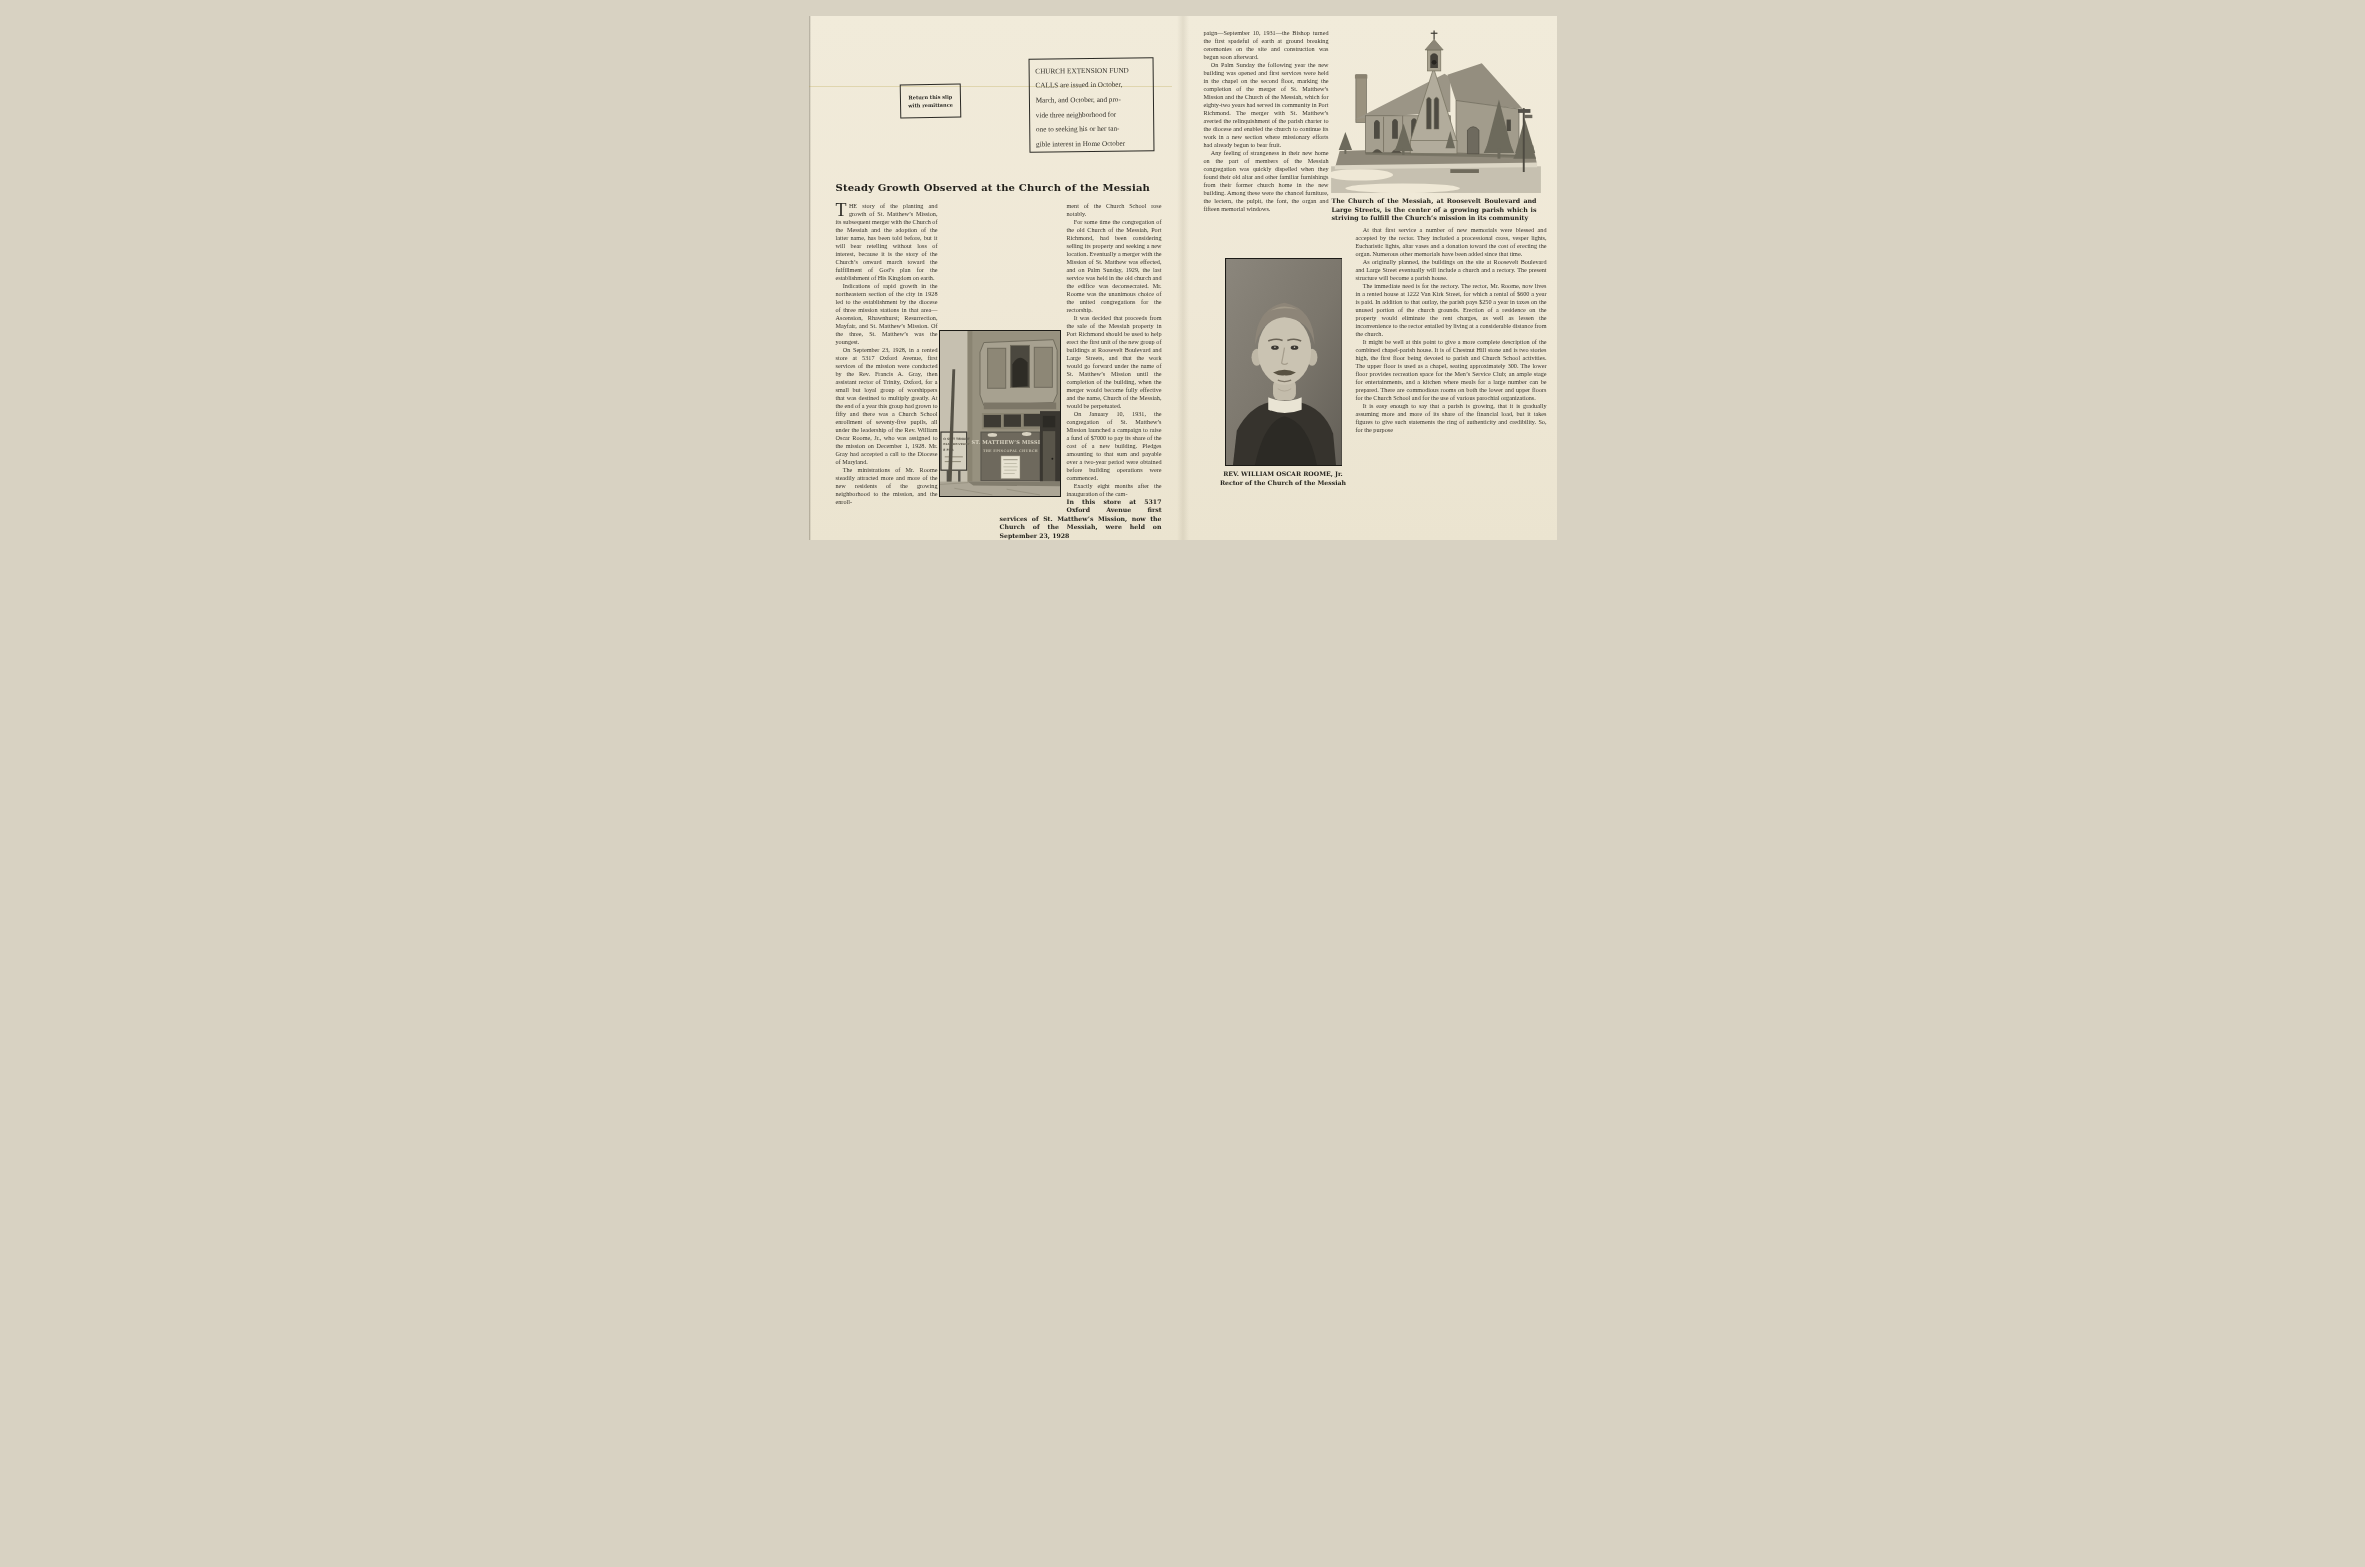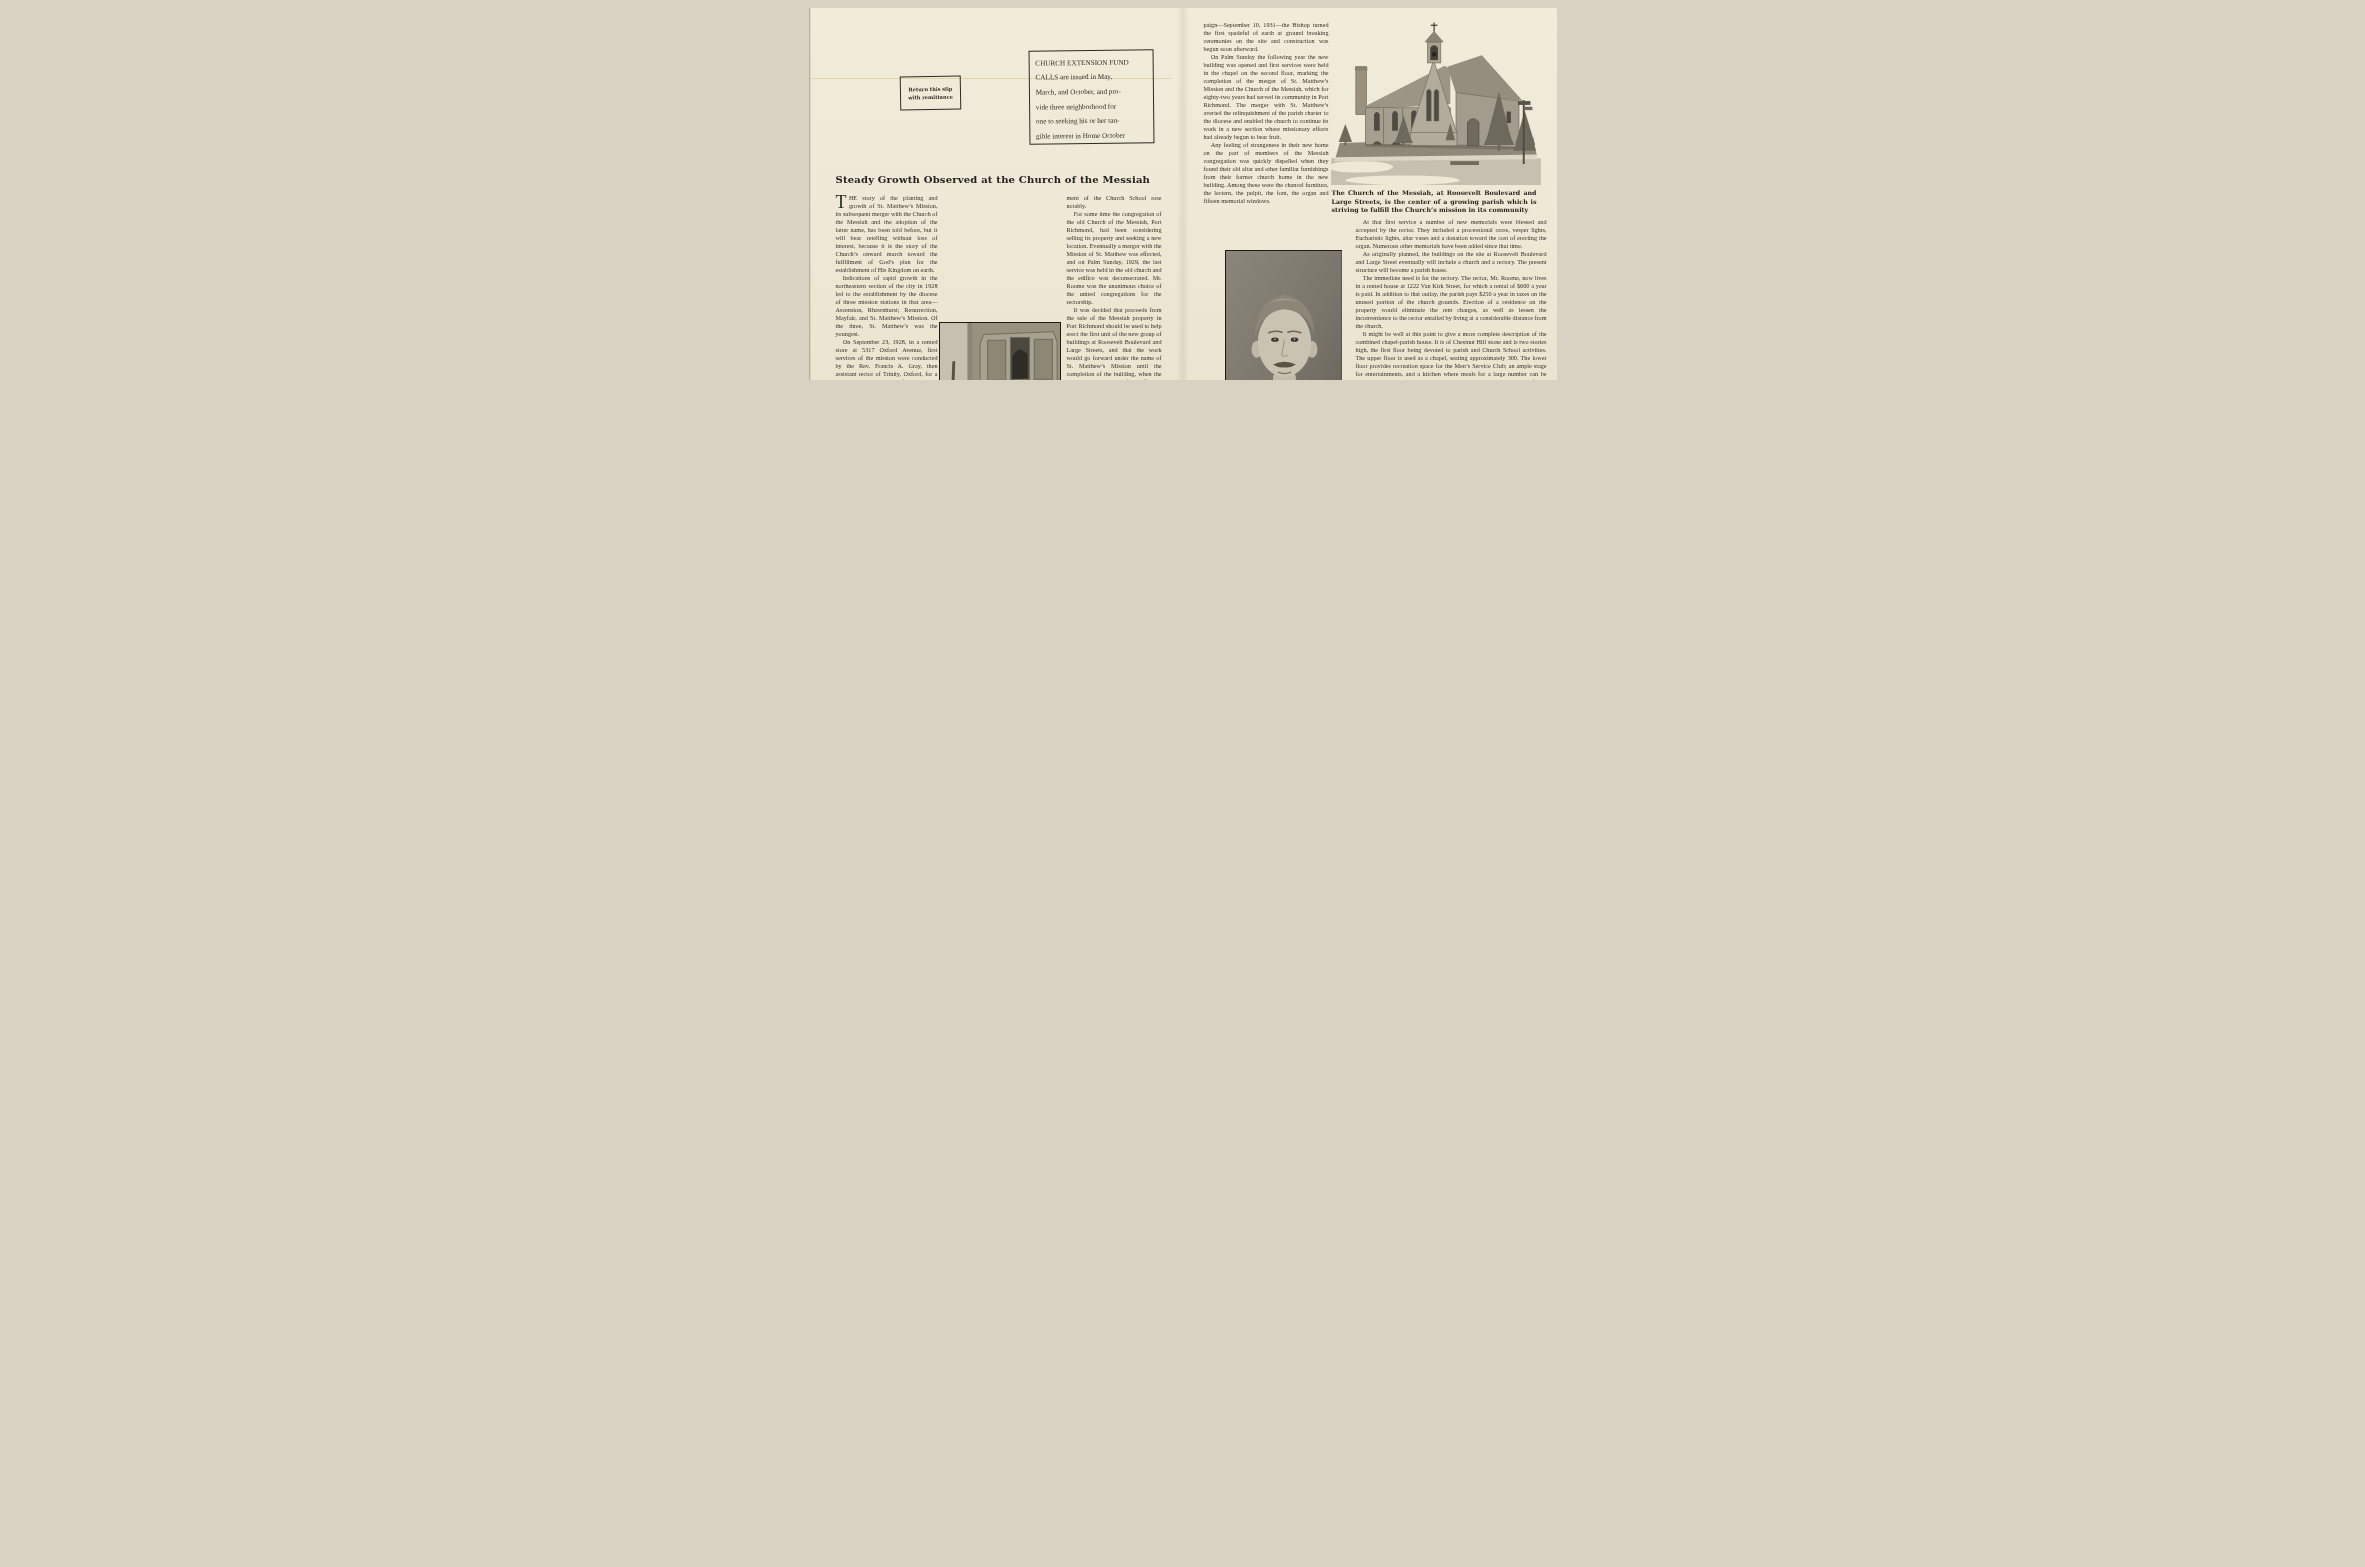--- a/index.html
+++ b/index.html
@@ -1,19 +1,19 @@
 <!DOCTYPE html>
 <html style="font-size:7.6px"><head>
 <meta charset="utf-8">
 <style>
   html,body{margin:0;padding:0;background:#d8d2c2;}
   .page{
     position:relative;
-    width:748px;height:372px;
-    margin:8px auto;
+    width:748px;height:524px;
+    margin:16px auto;
     background:linear-gradient(180deg,#f1ebda 0%,#efe8d6 55%,#ebe4d0 100%);
     overflow:hidden;
     font-family:"Liberation Serif","DejaVu Serif",serif;
     color:#35322b;
   }
   .scan-edge{position:absolute;left:0;top:0;width:2.4px;height:100%;
     background:linear-gradient(90deg,rgba(45,40,30,.38),rgba(45,40,30,0));}
   .fold{position:absolute;left:368px;top:0;width:12.4px;height:100%;
     background:linear-gradient(90deg,rgba(0,0,0,0),rgba(95,85,60,.10) 50%,rgba(0,0,0,0));}
   .scan-line{position:absolute;height:0.5px;background:rgba(185,165,75,.30);}
@@ -79,21 +79,21 @@
   <div class="fold"></div>
   <div class="scan-line" style="left:0;top:70px;width:363px;"></div>
 
   <div class="slip-box">
     <span>Return this slip</span>
     <span>with remittance</span>
   </div>
 
   <div class="fund-box">
     <div>CHURCH EXTENSION FUND</div>
-    <div>CALLS are issued in May,</div>
+    <div>CALLS are issued in October,</div>
     <div>March, and October, and pro-</div>
     <div>vide three neighborhood for</div>
     <div>one to seeking his or her tan-</div>
     <div>gible interest in Home October</div>
   </div>
 
   <div class="headline">Steady Growth Observed at the Church of the Messiah</div>
 
   <div class="col col1">
     <span class="spacer-r"></span>

